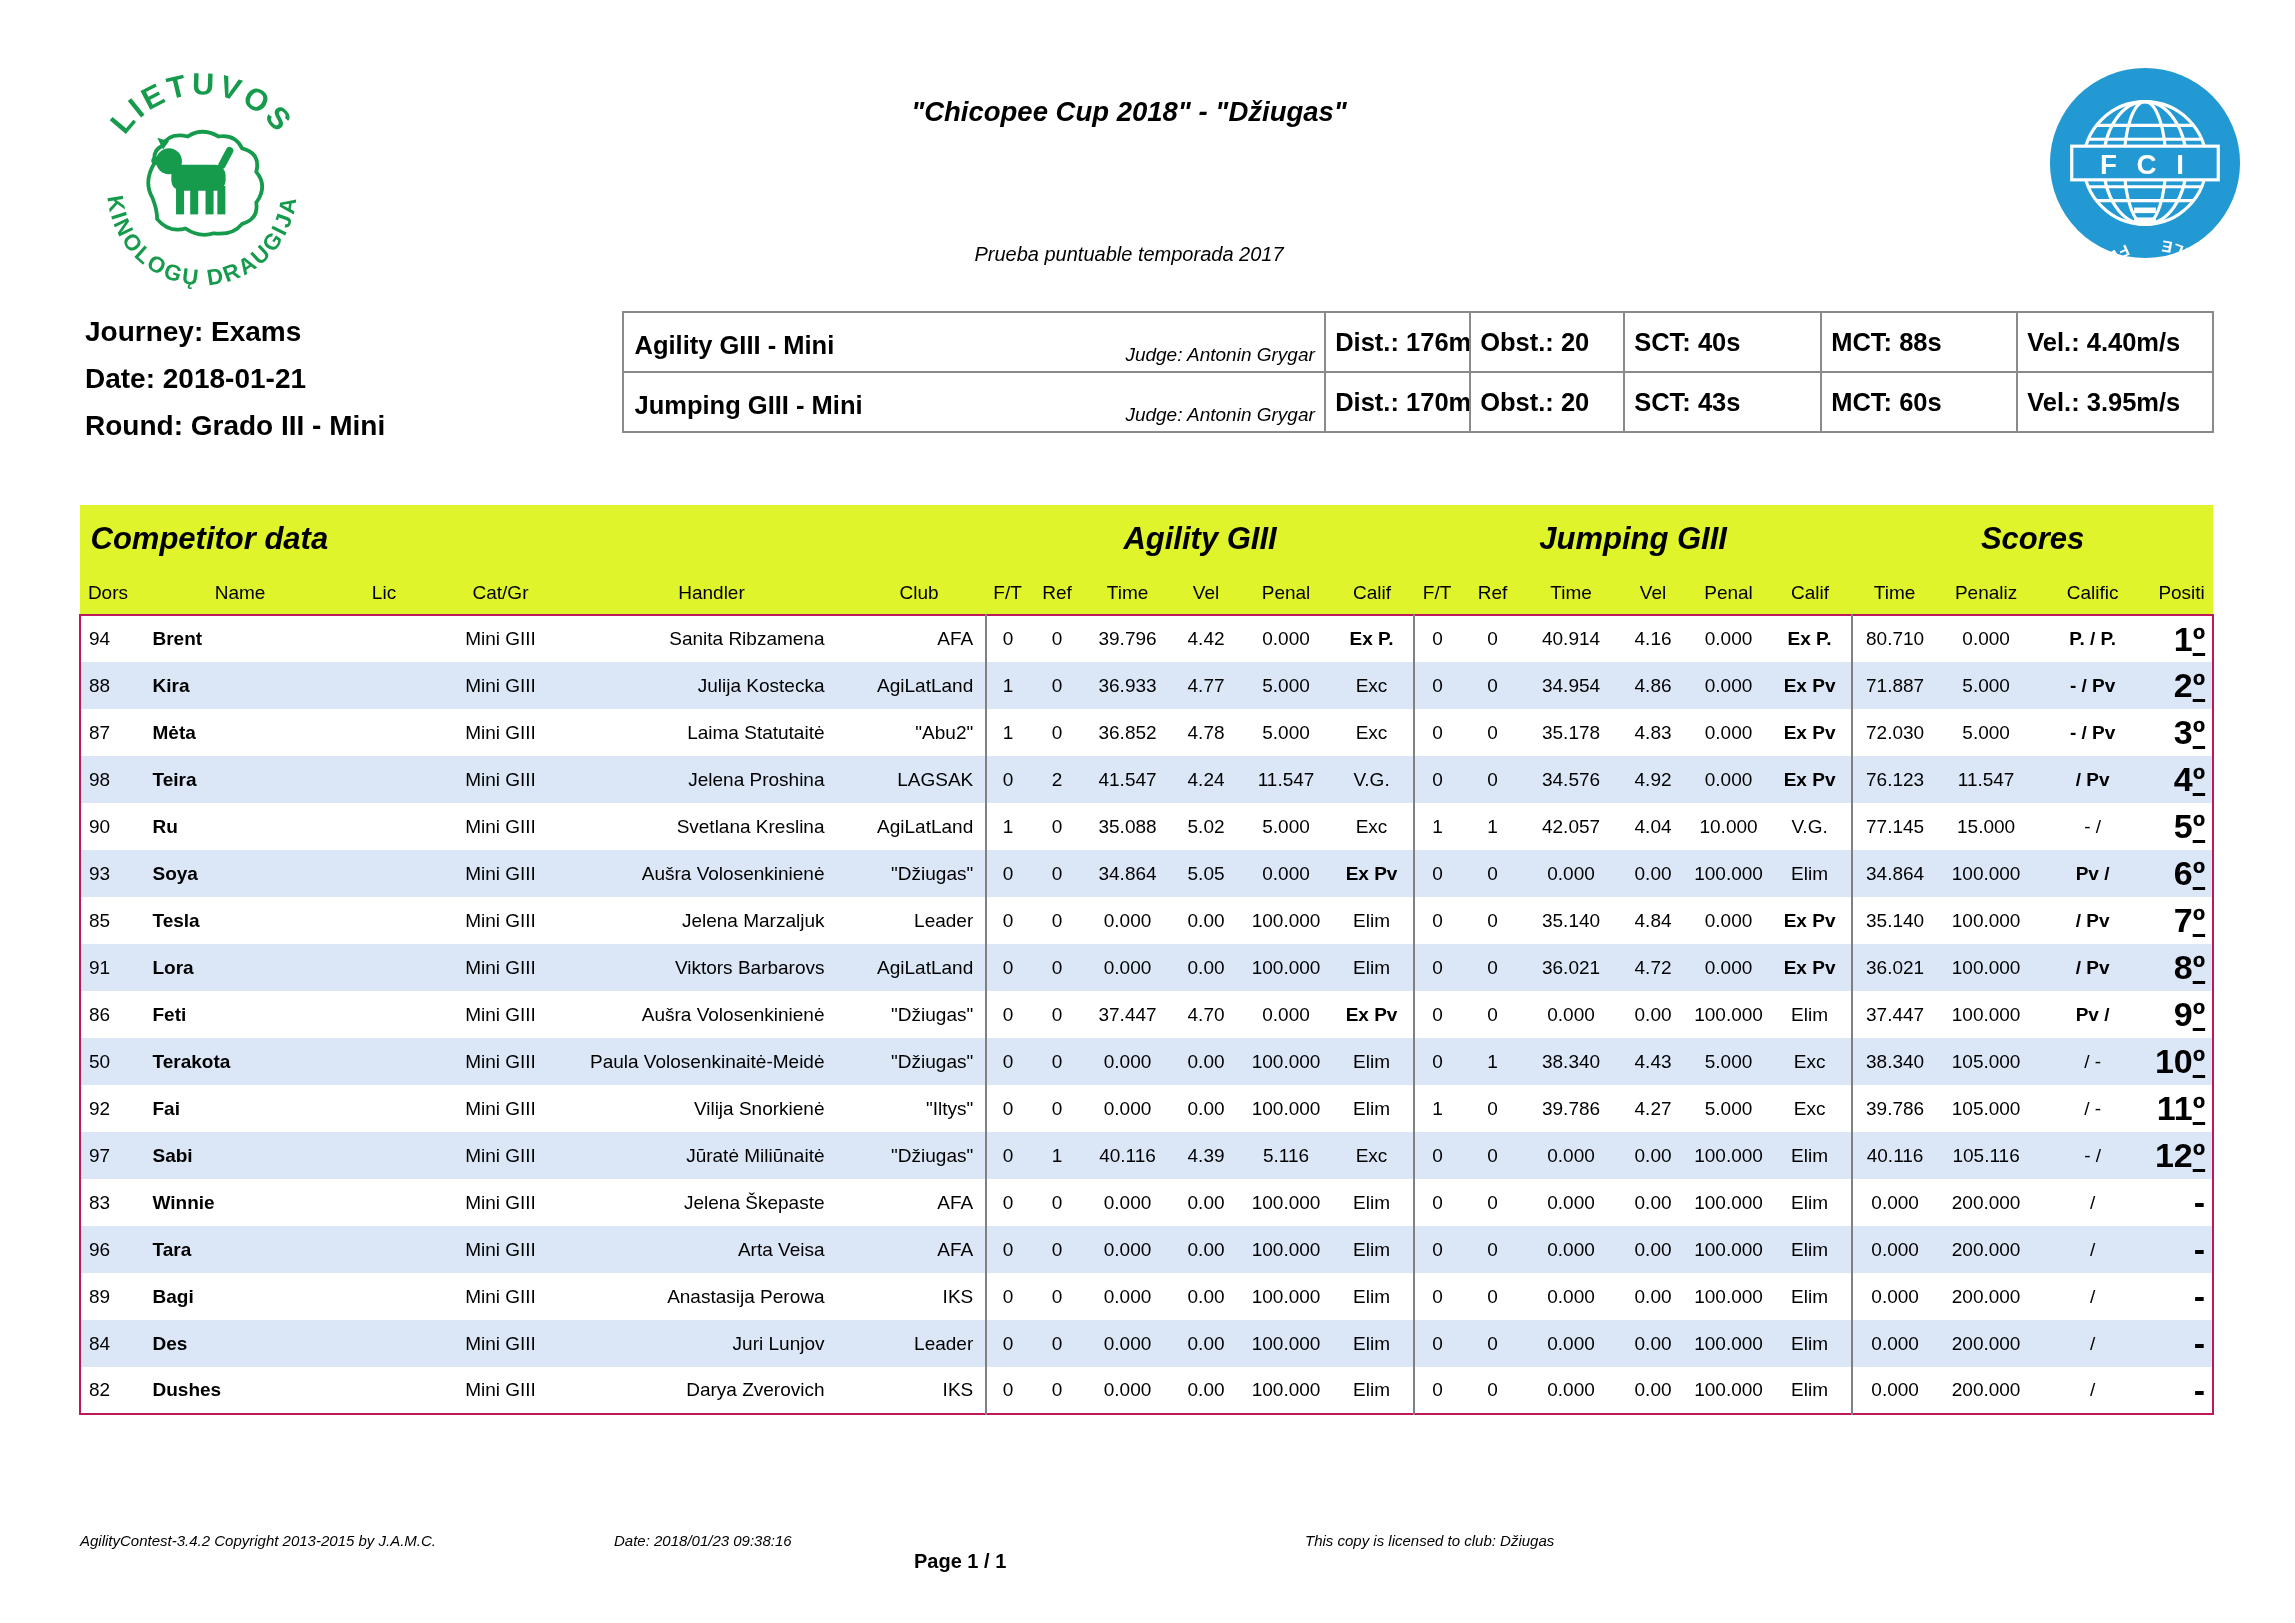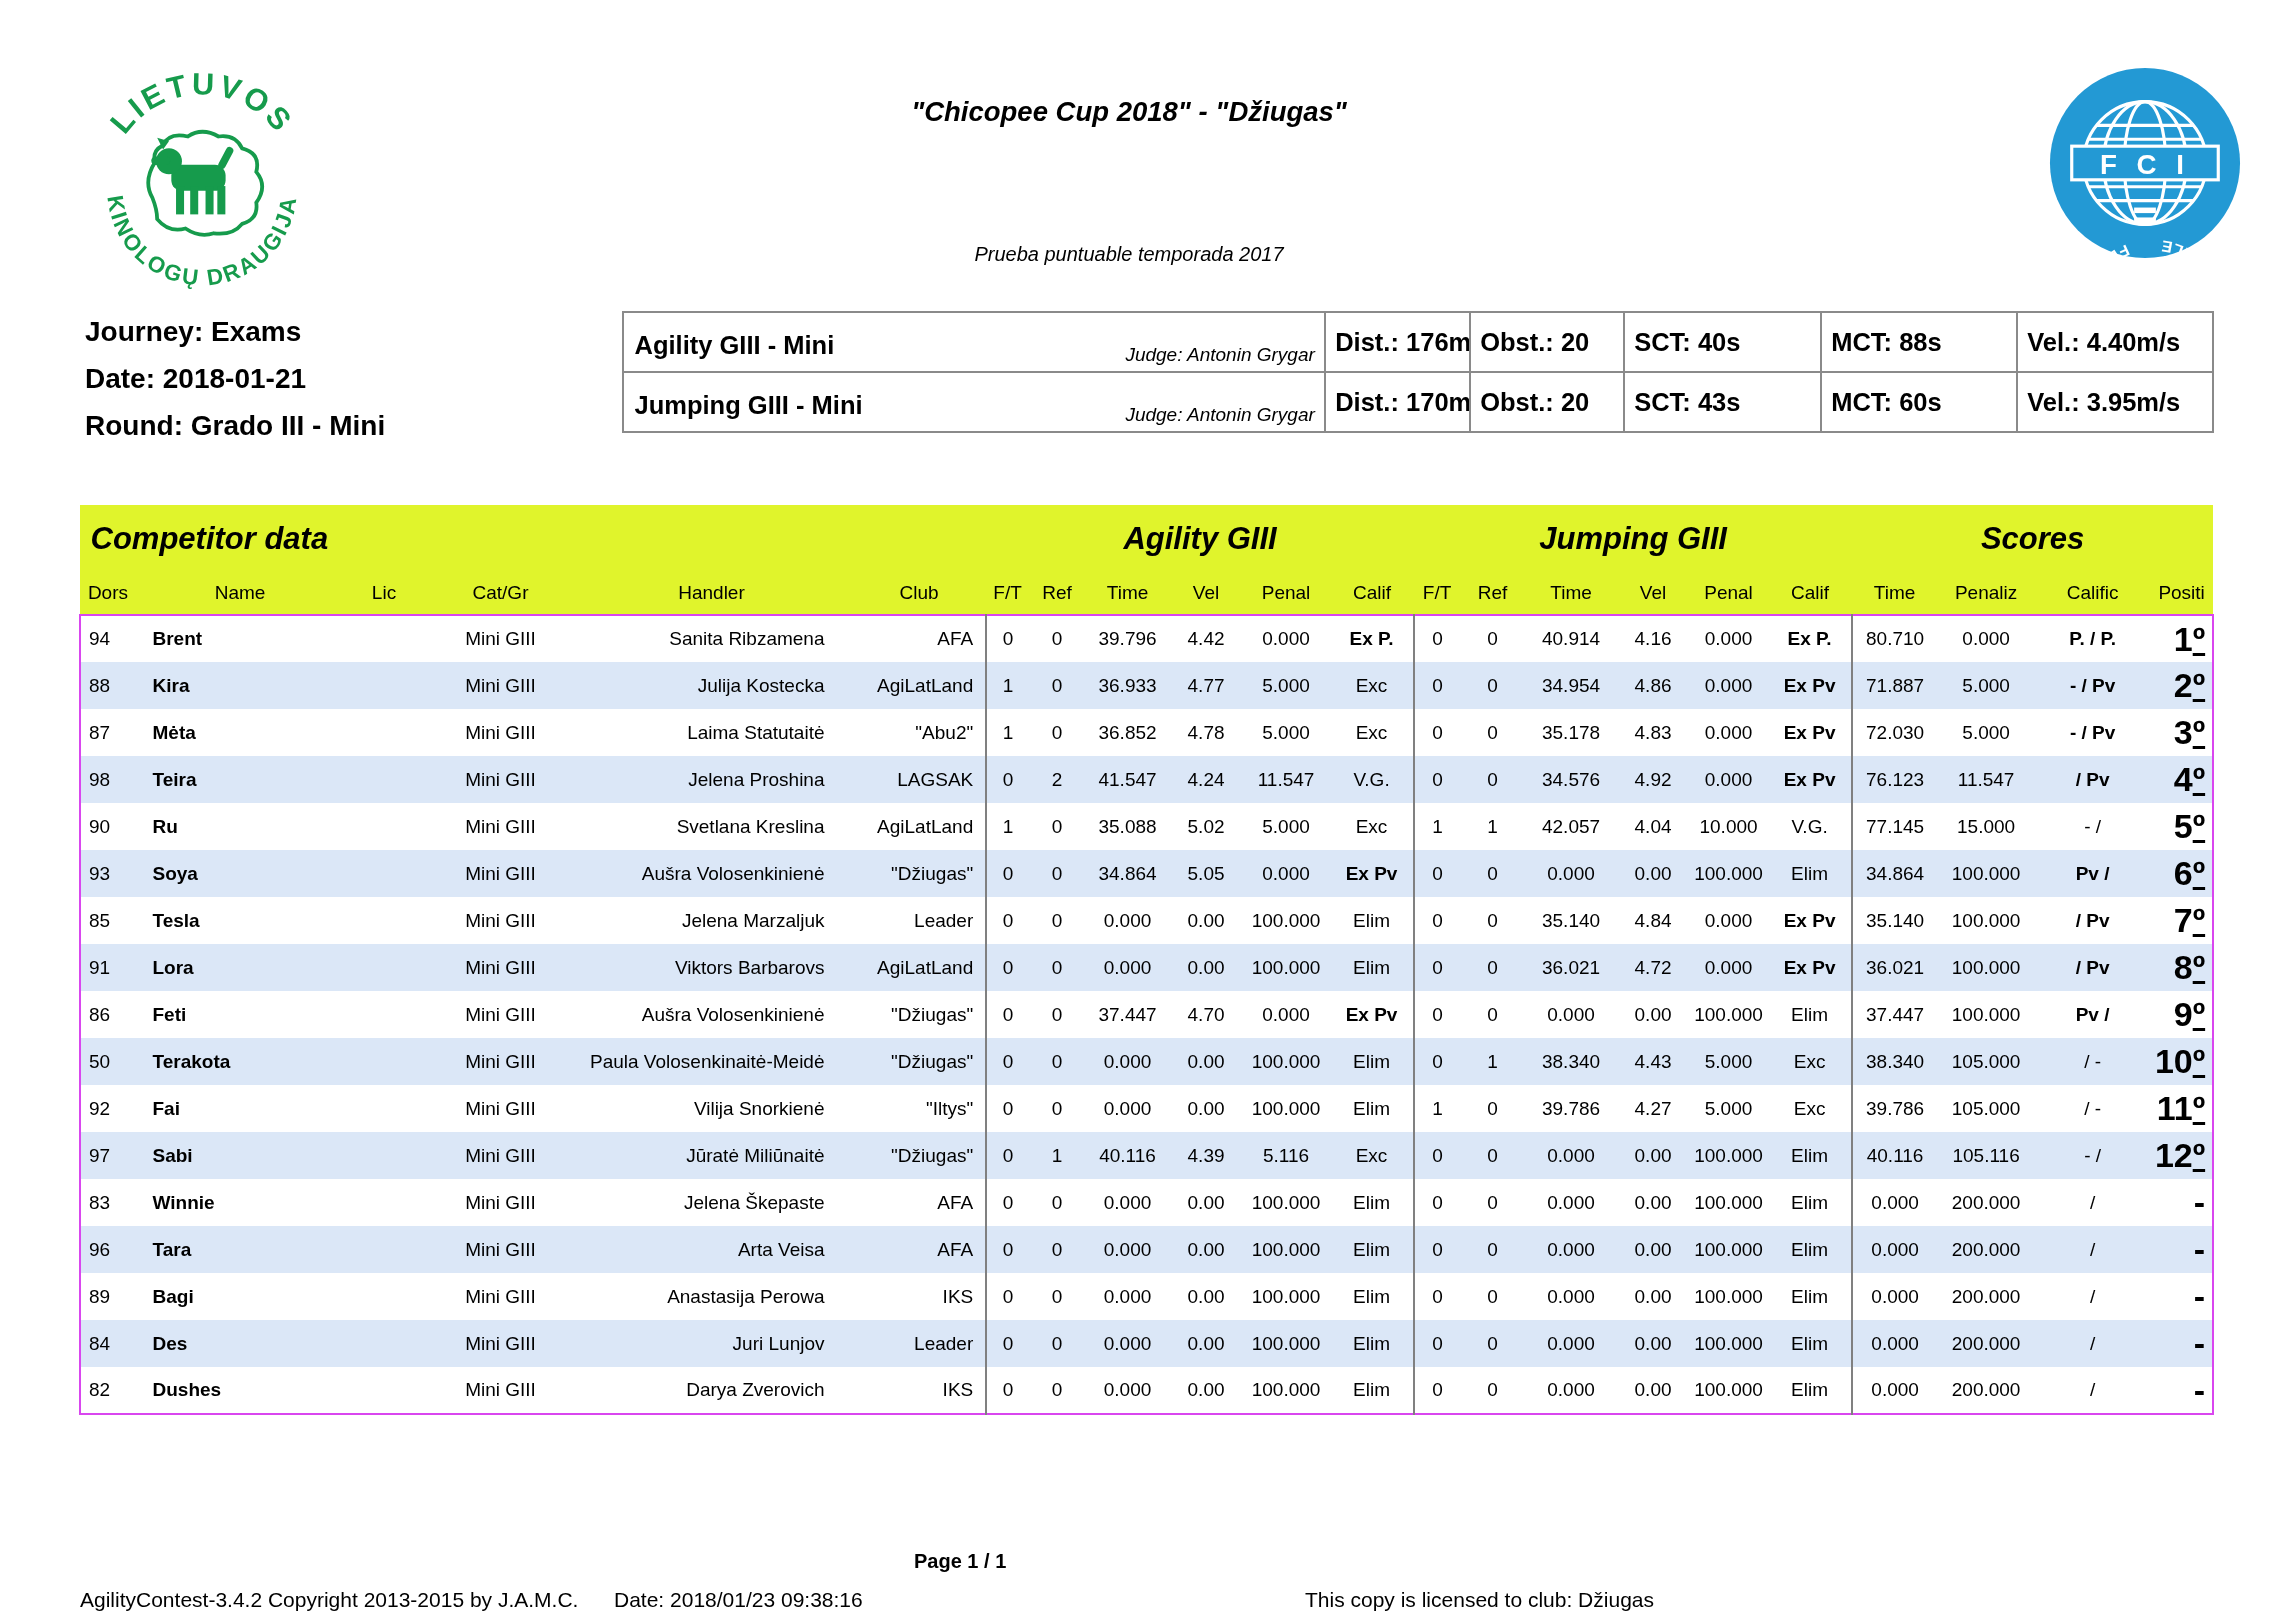--- a/index.html
+++ b/index.html
@@ -28,35 +28,35 @@
   .course-table .ct-stat { font-size:25.5px; font-weight:bold; padding-left:9.2px; }
 
   
   .results { position:absolute; left:79px; top:505px; width:2133px; }
   .results table { width:2133px; border-collapse:collapse; table-layout:fixed; }
   thead th { background:var(--header-bg,#e0f42c); font-weight:normal; }
   .group-row th { height:67px; font-size:31px; font-weight:bold; font-style:italic; text-align:center; vertical-align:middle; }
   .group-row th.first { text-align:left; padding-left:10.5px; }
   .cols-row th { height:43px; font-size:19px; vertical-align:middle; text-align:center; }
   .cols-row th.hl { text-align:left; padding-left:7.9px; }
-  tbody { border:2px solid #d946ef;margin-top:20px; }
+  tbody { border:2px solid #be185d;margin-top:20px; }
   tbody td { height:47px; font-size:19px; vertical-align:middle; white-space:nowrap; overflow:hidden; }
   tbody tr.alt { background:var(--row-alt,#dbe7f7); }
   tbody td:nth-child(7), tbody td:nth-child(13), tbody td:nth-child(19) { border-left:2px solid #808080; }
   td.l { text-align:left; padding-left:7.9px; }
   td.name { text-align:left; padding-left:10.5px; font-weight:bold; }
   td.c { text-align:center; }
   td.rh { text-align:right; padding-right:27.5px; }
   td.rc { text-align:right; padding-right:11.8px; }
   td.b { font-weight:bold; }
   td.pos { text-align:right; padding-right:7px; font-weight:bold; font-size:34px; }
   .ord { text-decoration:underline; }
 
   
-  .footer span { position:absolute; top:1588px; font-size:21px; white-space:nowrap; }
+  .footer span { position:absolute; top:1532px; font-size:15px; font-style:italic; white-space:nowrap; }
   .footer .f-app { left:80px; }
   .footer .f-date { left:614px; }
   .footer .f-page { left:914px; font-style:normal; font-weight:bold; font-size:20px; top:1550px; }
   .footer .f-lic { left:1305px; }
 </style>
 </head>
 <body>
 
 <div class="page">
 

